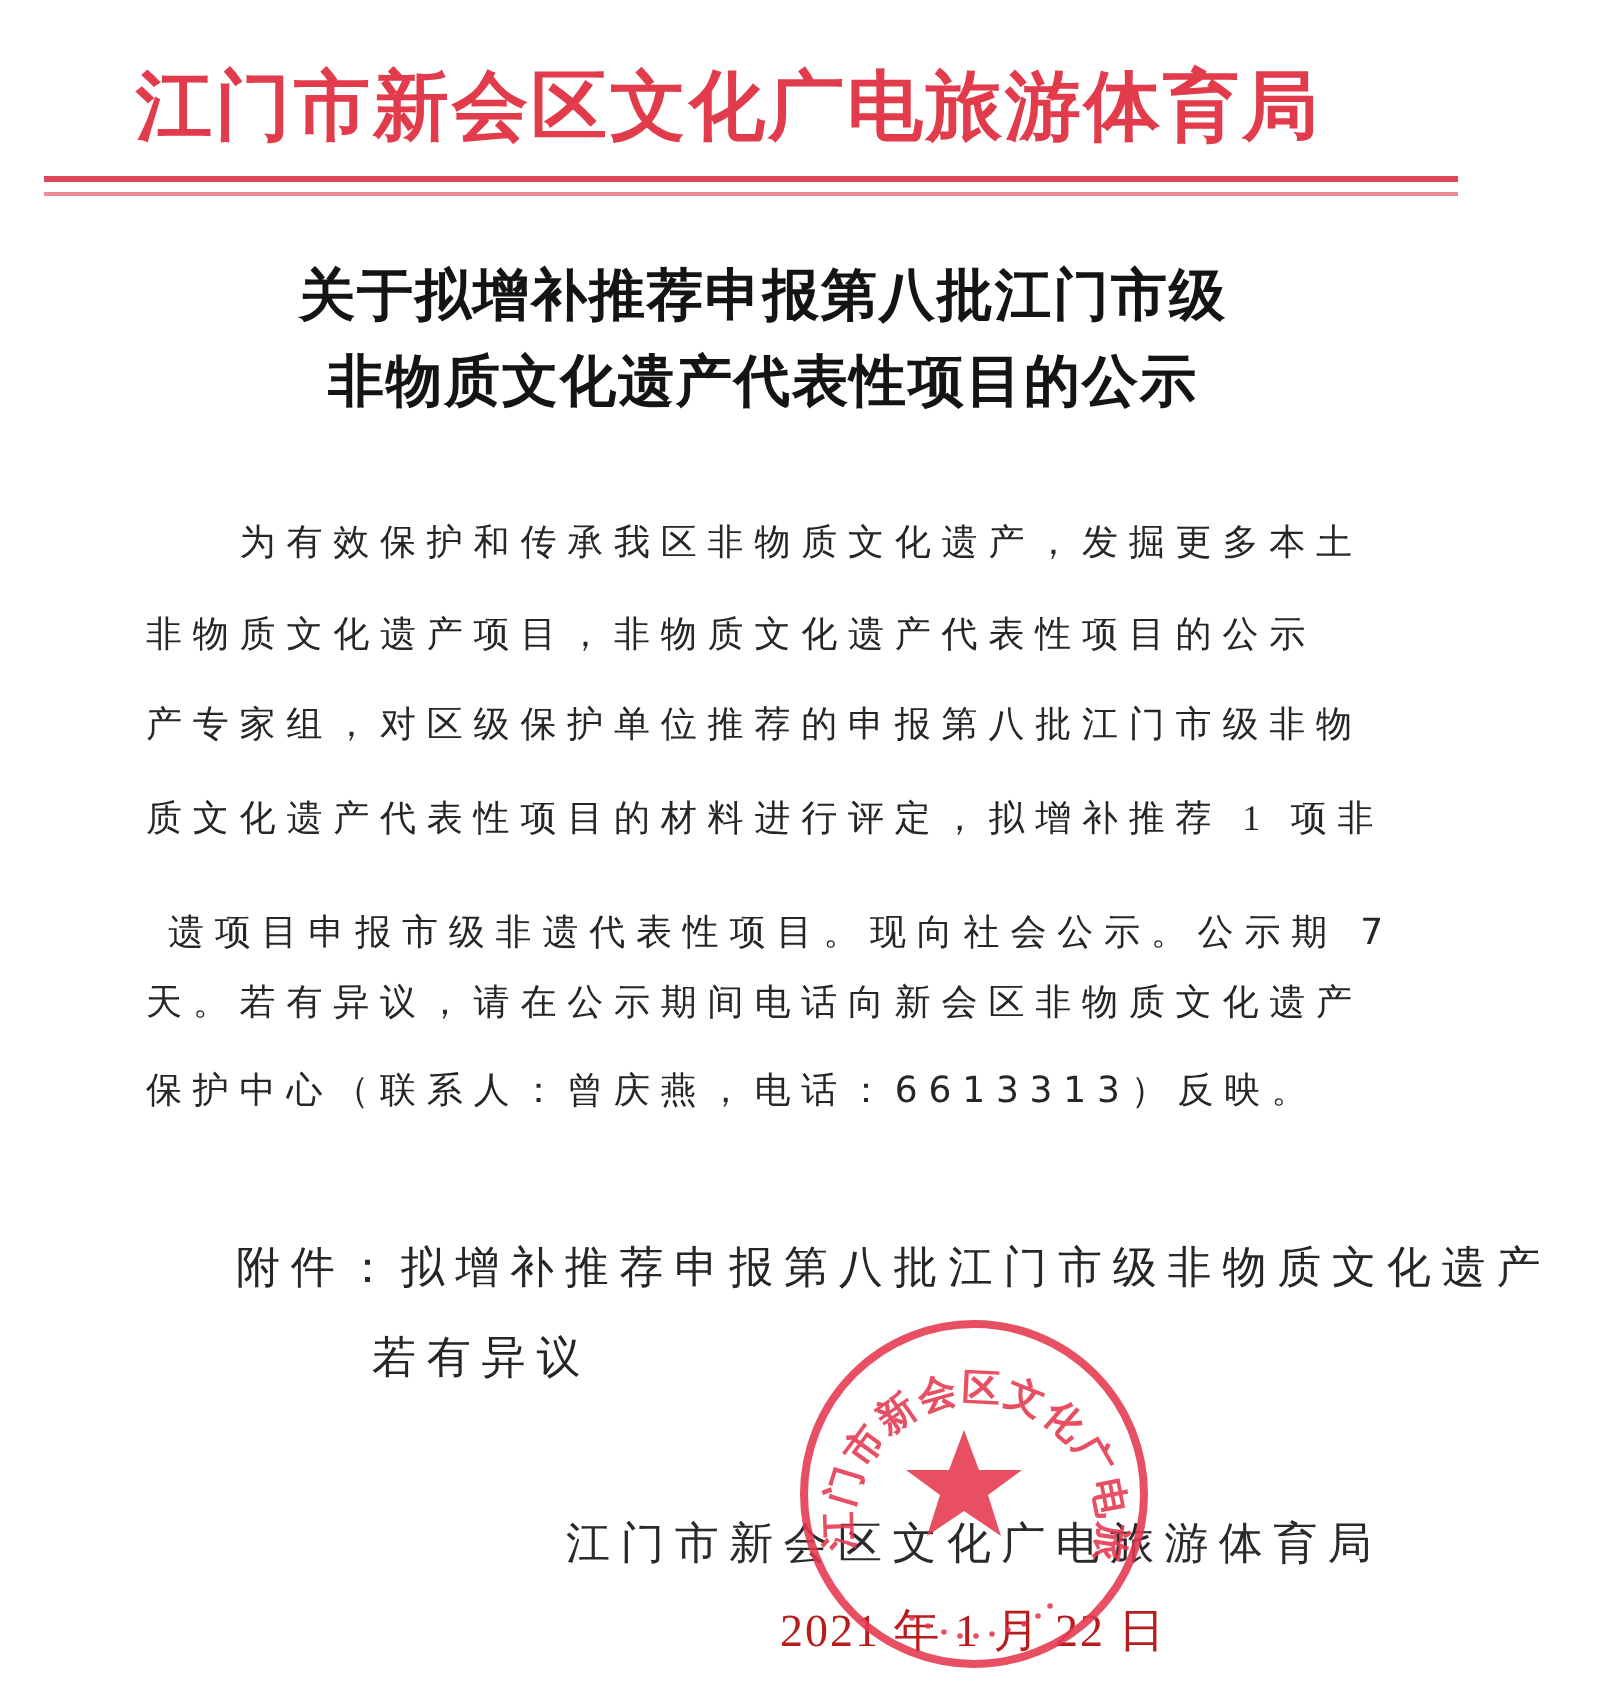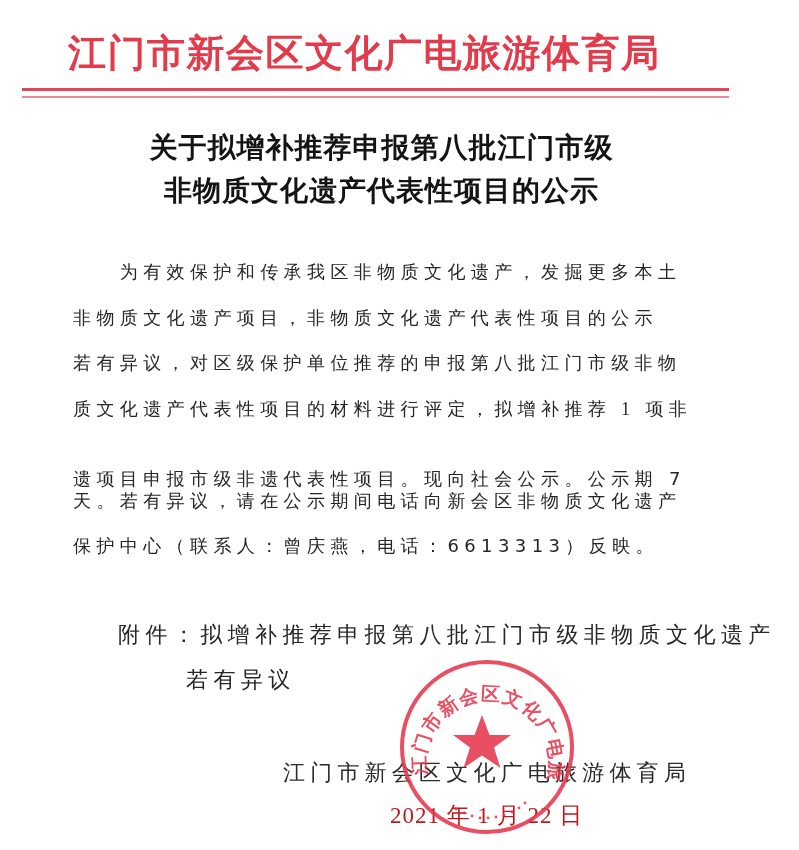--- a/index.html
+++ b/index.html
@@ -64,23 +64,23 @@
 </div>
 
 <div>
   <div class="doc-title l1">关于拟增补推荐申报第八批江门市级</div>
   <div class="doc-title l2">非物质文化遗产代表性项目的公示</div>
 </div>
 
 <div>
   <div class="body-line" style="top:257px;">　　为有效保护和传承我区非物质文化遗产，发掘更多本土</div>
   <div class="body-line" style="top:303px;">非物质文化遗产项目，非物质文化遗产代表性项目的公示</div>
-  <div class="body-line" style="top:348px;">若有异议，对区级保护单位推荐的申报第八批江门市级非物</div>
+  <div class="body-line" style="top:348px;">产专家组，对区级保护单位推荐的申报第八批江门市级非物</div>
   <div class="body-line" style="top:394px;font-family:Liberation Serif, serif;">质文化遗产代表性项目的材料进行评定，拟增补推荐 1 项非</div>
-  <div class="body-line" style="top:464px;">遗项目申报市级非遗代表性项目。现向社会公示。公示期 7</div>
+  <div class="body-line" style="top:452px;margin-left:11px;">遗项目申报市级非遗代表性项目。现向社会公示。公示期 7</div>
   <div class="body-line" style="top:486px;font-family:Liberation Serif, serif;">天。若有异议，请在公示期间电话向新会区非物质文化遗产</div>
   <div class="body-line" style="top:531px;">保护中心（联系人：曾庆燕，电话：6613313）反映。</div>
 </div>
 
 <div>
   <div class="attach-line" style="left:118px; top:620px;">
     <span>附件：</span><span>拟增补推荐申报第八批江门市级非物质文化遗产</span>
   </div>
   <div class="attach-line" style="left:186px; top:665px;">若有异议</div>
 </div>

